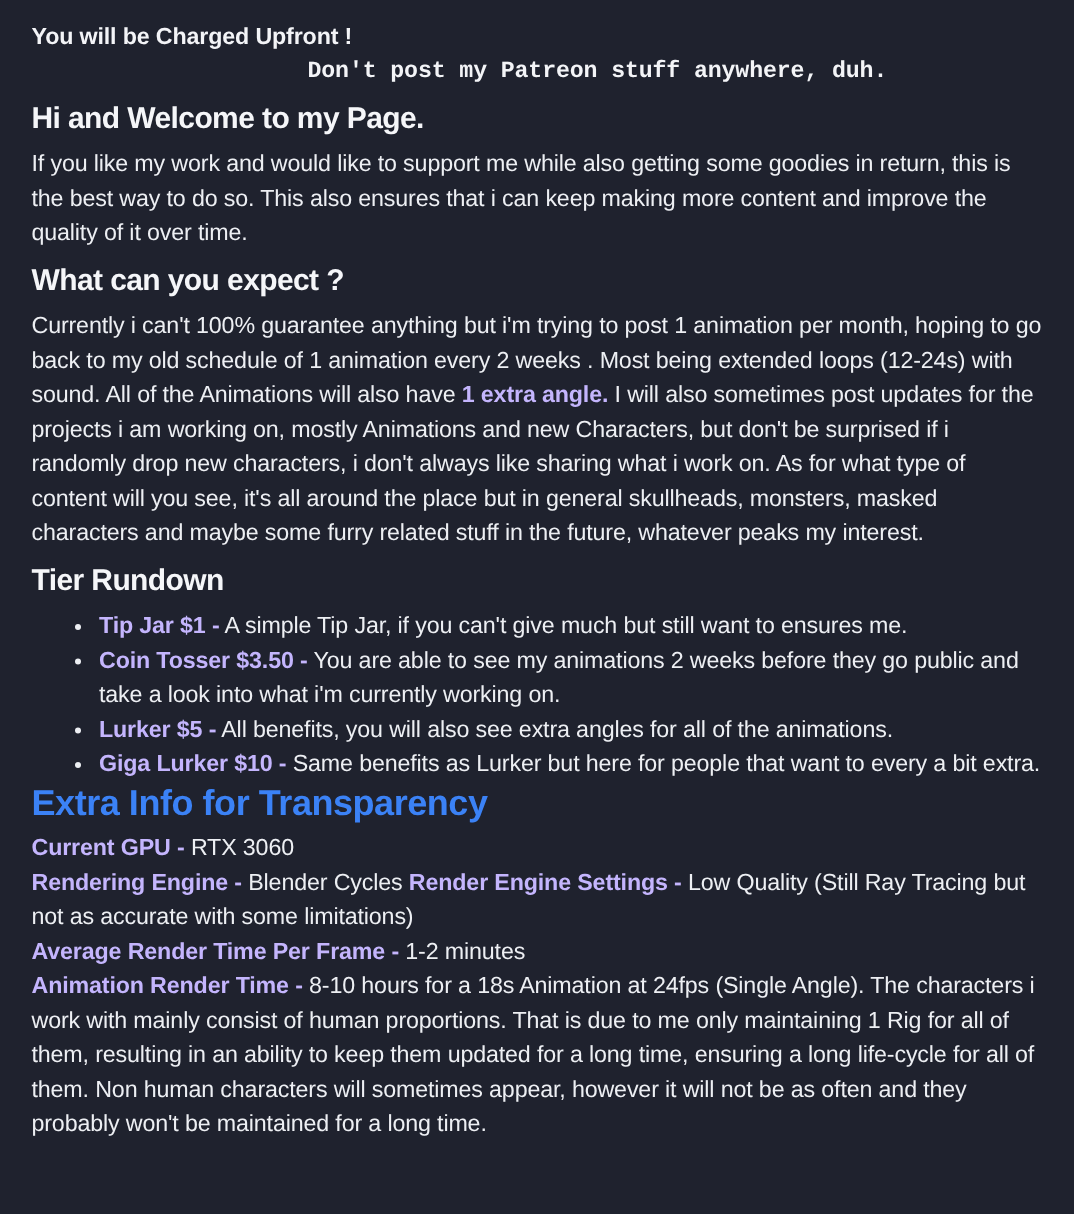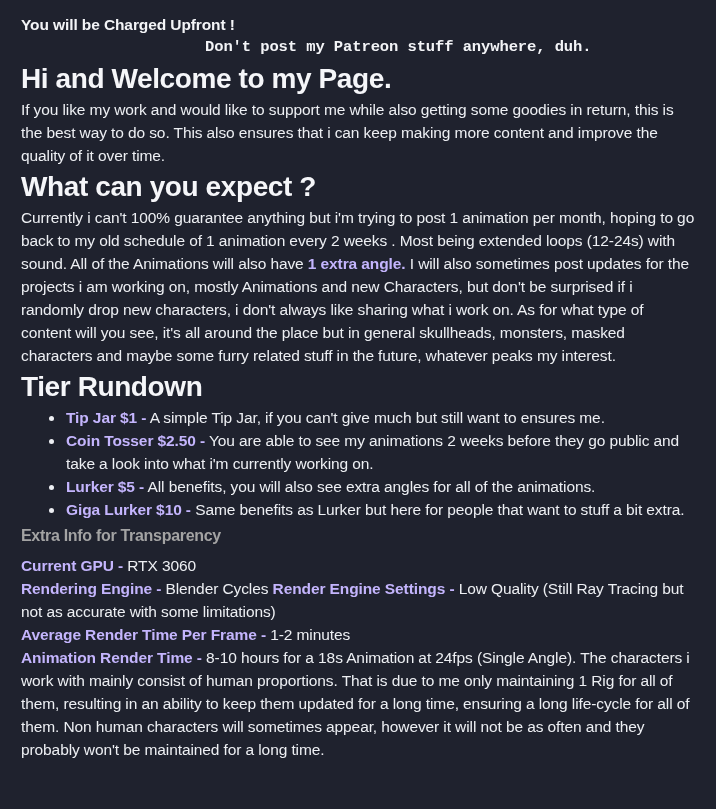--- a/index.html
+++ b/index.html
@@ -14,33 +14,33 @@
     font-size: 15.5px;
     line-height: 23px;
     letter-spacing: -0.1px;
     padding: 13px 21px 0 21px;
   }
   p { margin: 0; }
   b { font-weight: 700; color: #c4b5fd; }
   .bold-line { font-weight: 700; color: #f3f4f7; }
   .indent-notice { padding-left: 184px; font-family: Liberation Mono, monospace; }
   h1 {
-    font-size: 28px;
+    font-size: 20px;
     line-height: 34px;
     margin: 3px 0 2px 0;
     letter-spacing: -0.4px;
     color: #f5f6f9;
     font-weight: 700;
   }
   h2 {
-    font-size: 16px;
+    font-size: 24px;
     line-height: 30px;
     margin: 0 0 3px 0;
     letter-spacing: -0.3px;
-    color: #a3a3a3;
+    color: #3b82f6;
     font-weight: 700;
   }
   ul {
     margin: 2px 0 0 0;
     padding-left: 44px;
   }
   li { margin: 0; padding-left: 1px; }
 </style>
 </head>
 <body>
@@ -54,23 +54,23 @@
 <p>If you like my work and would like to support me while also getting some goodies in return, this is the best way to do so. This also ensures that i can keep making more content and improve the quality of it over time.</p>
 
 <h1>What can you expect ?</h1>
 
 <p><span>Currently i can't 100% guarantee anything but i'm trying to post 1 animation per month, hoping to go back to my old schedule of 1 animation every 2 weeks . Most being extended loops (12-24s) with sound. All of the Animations will also have </span><b>1 extra angle.</b><span> I will also sometimes post updates for the projects i am working on, mostly Animations and new Characters, but don't be surprised if i randomly drop new characters, i don't always like sharing what i work on. As for what type of content will you see, it's all around the place but in general skullheads, monsters, masked characters and maybe some furry related stuff in the future, whatever peaks my interest.</span></p>
 
 <h1>Tier Rundown</h1>
 
 <ul>
   <li><b>Tip Jar $1 -</b><span> A simple Tip Jar, if you can't give much but still want to ensures me.</span></li>
-  <li><b>Coin Tosser $2.50 -</b><span> You are able to see my animations 2 weeks before they go public and take a look into what i'm currently working on.</span></li>
+  <li><b>Coin Tosser $3.50 -</b><span> You are able to see my animations 2 weeks before they go public and take a look into what i'm currently working on.</span></li>
   <li><b>Lurker $5 -</b><span> All benefits, you will also see extra angles for all of the animations.</span></li>
-  <li><b>Giga Lurker $10 -</b><span> Same benefits as Lurker but here for people that want to stuff a bit extra.</span></li>
+  <li><b>Giga Lurker $10 -</b><span> Same benefits as Lurker but here for people that want to every a bit extra.</span></li>
 </ul>
 
 <h2>Extra Info for Transparency</h2>
 
 <p><b>Current GPU - </b><span>RTX 3060</span></p>
 
 <p><b>Rendering Engine - </b><span>Blender Cycles </span><b>Render Engine Settings - </b><span>Low Quality (Still Ray Tracing but not as accurate with some limitations)</span></p>
 
 <p><b>Average Render Time Per Frame - </b><span>1-2 minutes</span></p>
 

